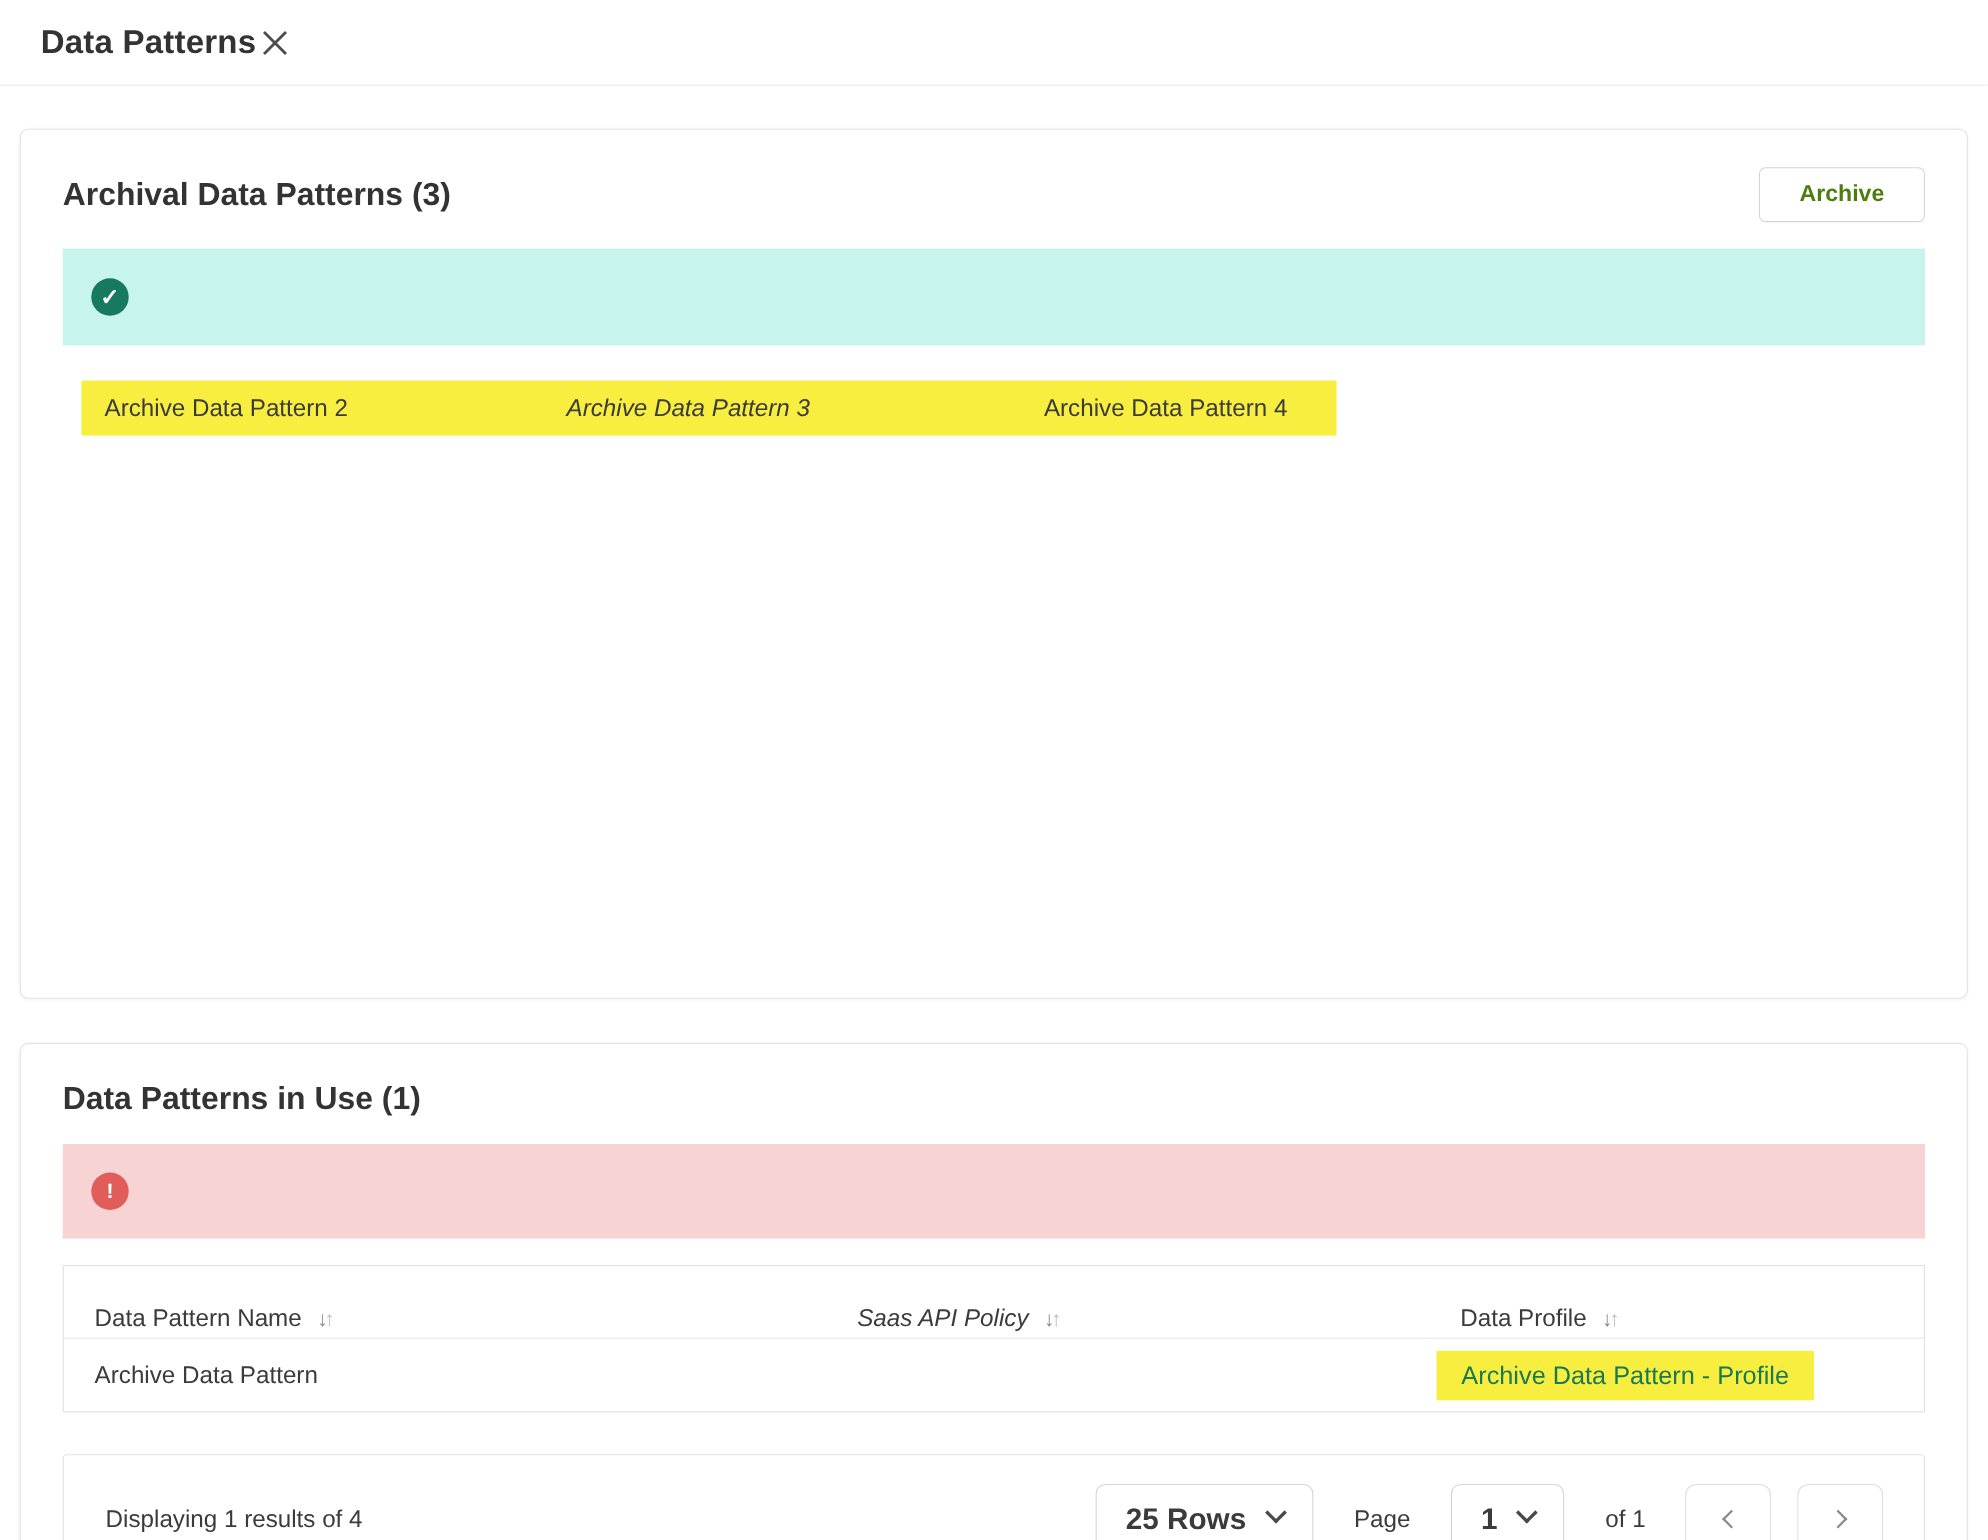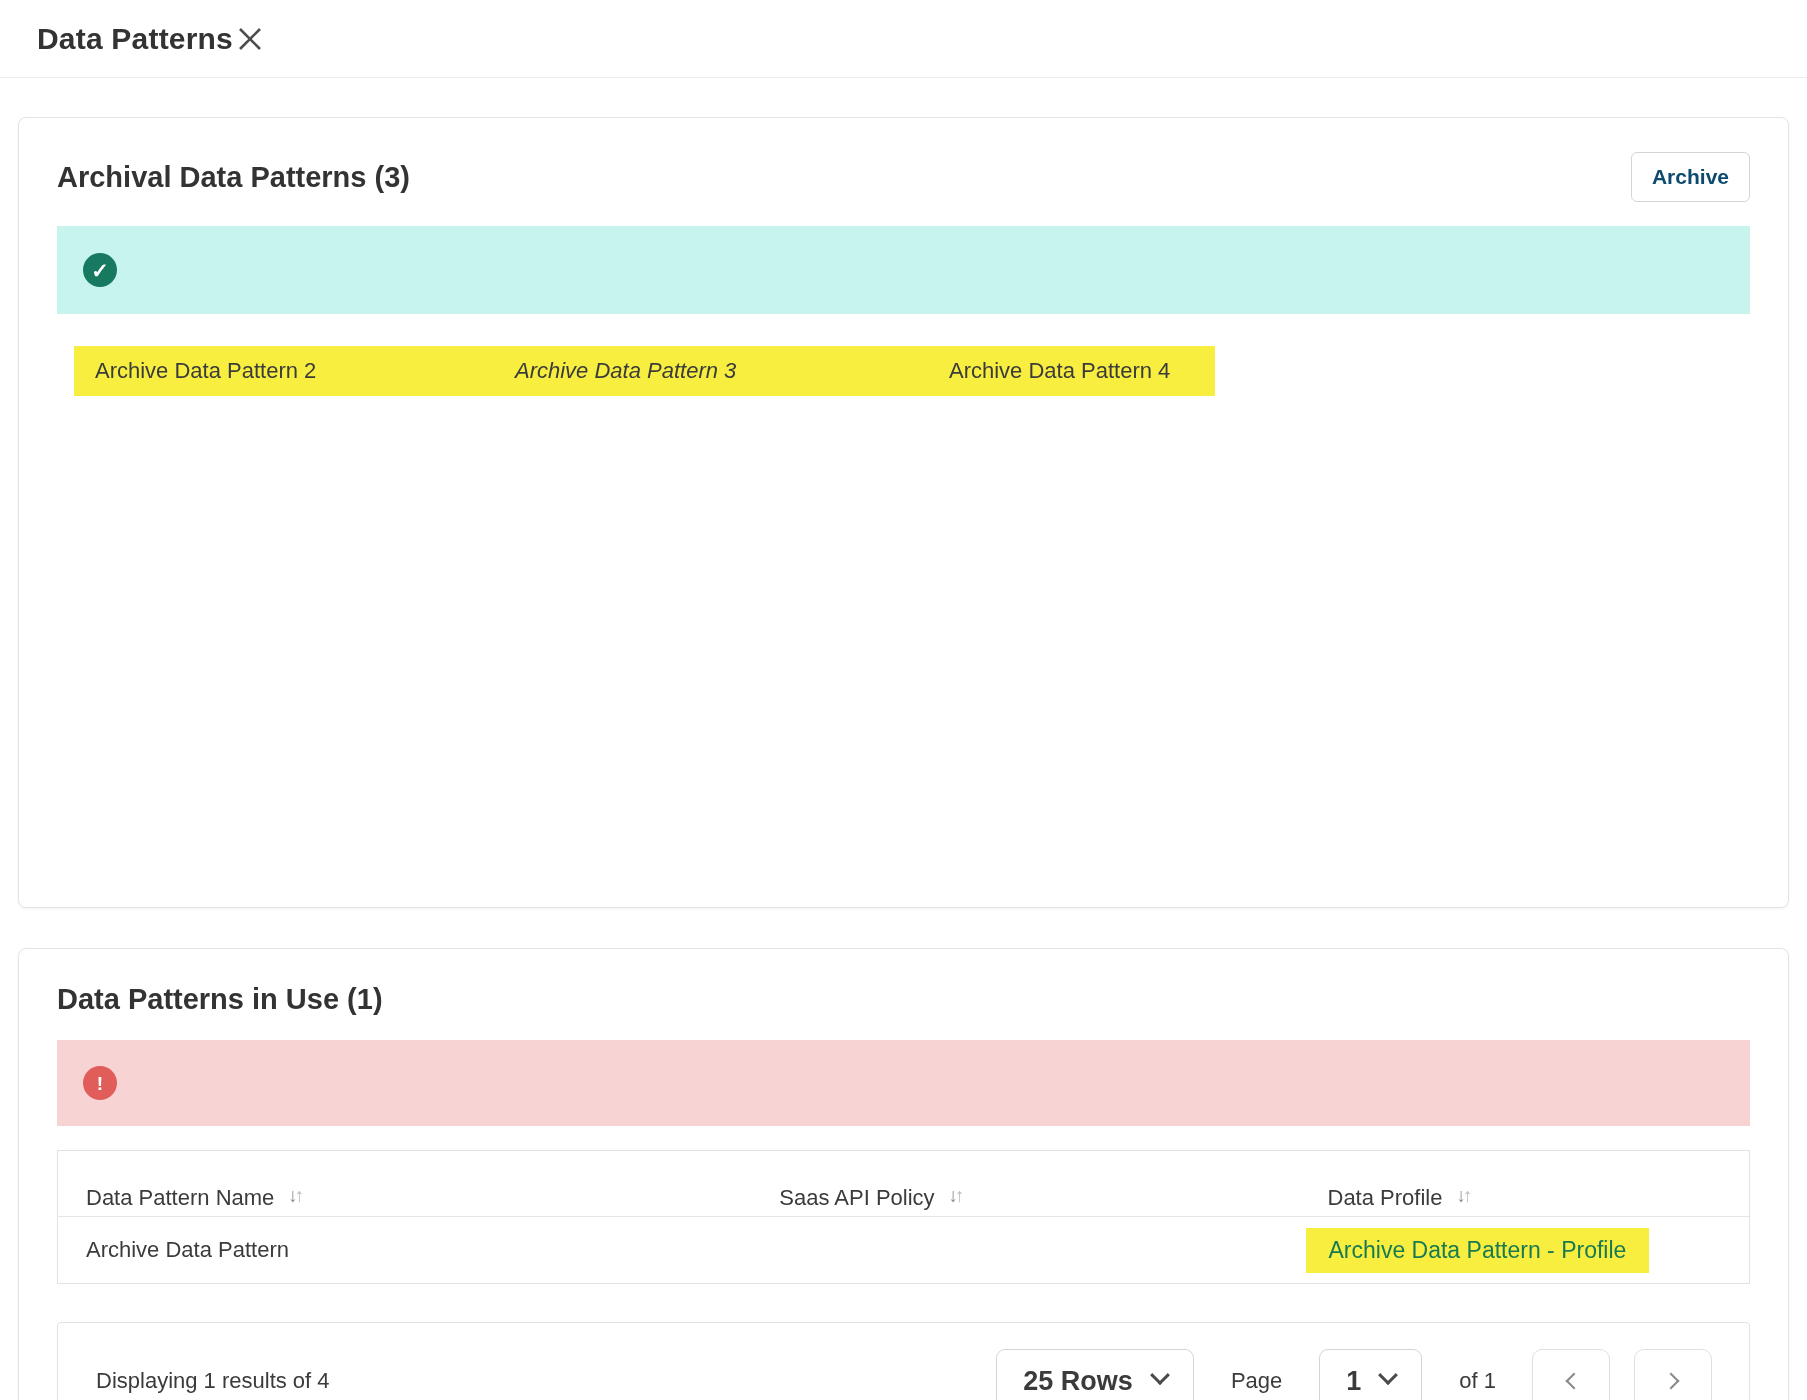--- a/index.html
+++ b/index.html
@@ -26,22 +26,22 @@
     padding:34px 38px; background:#fff;
   }
   .card-archival { margin-top:39px; height:791px; }
   .card-inuse   { margin-top:40px; height:580px; }
 
   .card-head { display:flex; align-items:center; justify-content:space-between; }
   .card-title { font-size:29px; font-weight:bold; color:#333; }
 
   .archive-btn {
     border:1px solid #d5d5d5; border-radius:6px; background:#fff;
-    color:#0c4a6e; font-size:21px; font-weight:600;
-    padding:12px 20px; cursor:pointer; font-family:inherit;
+    color:#4d7c0f; font-size:21px; font-weight:600;
+    padding:12px 36px; cursor:pointer; font-family:inherit;
   }
 
   
   .banner { display:flex; align-items:center; gap:24px; padding:22px 26px; margin-top:24px; }
   .banner-success { background:#c7f4ed; height:88px; }
   .banner-error   { background:#f8d3d3; align-items:flex-start; padding-top:26px; padding-bottom:26px; }
   .icon-circle {
     flex:0 0 auto; width:34px; height:34px; border-radius:50%;
     color:#fff; display:flex; align-items:center; justify-content:center;
     font-size:21px; font-weight:bold; line-height:1;
@@ -58,23 +58,23 @@
   }
   .pattern-item { font-size:22px; color:#3b3b3b; padding-left:21px; }
   .pattern-item:nth-child(1) { width:420px; }
   .pattern-item:nth-child(2) { width:434px;font-style:italic; }
   .pattern-item:nth-child(3) { flex:1; }
 
   
   .dp-table { margin-top:24px; border:1px solid #e2e2e2; }
   .tr { display:flex; align-items:center; height:66px; }
   .thead { border-bottom:1px solid #e6e6e6; }
-  .th { font-size:22px; color:#3b3b3b; display:flex; align-items:flex-start;margin-top:29px; }
+  .th { font-size:22px; color:#3b3b3b; display:flex; align-items:flex-end;margin-top:29px; }
   .col1 { flex:0 0 41%; padding-left:28px; }
-  .col2 { flex:0 0 31%; padding-left:28px; }
+  .col2 { flex:0 0 31%; padding-left:28px;font-style:italic; }
   .col3 { flex:1 1 auto; padding-left:30px; }
   .col3.th { padding-left:52px; }
   .sort-icon { margin-left:14px; font-size:19px; letter-spacing:-3px; cursor:pointer; }
   .sort-down { color:#8d8d8d; }
   .sort-up { color:#bdbdbd; }
   .td { font-size:22px; }
   .profile-link {
     display:inline-block; background:#f7ee3f; color:#187a52;
     font-size:23px; padding:9px 23px; cursor:pointer;
   }

